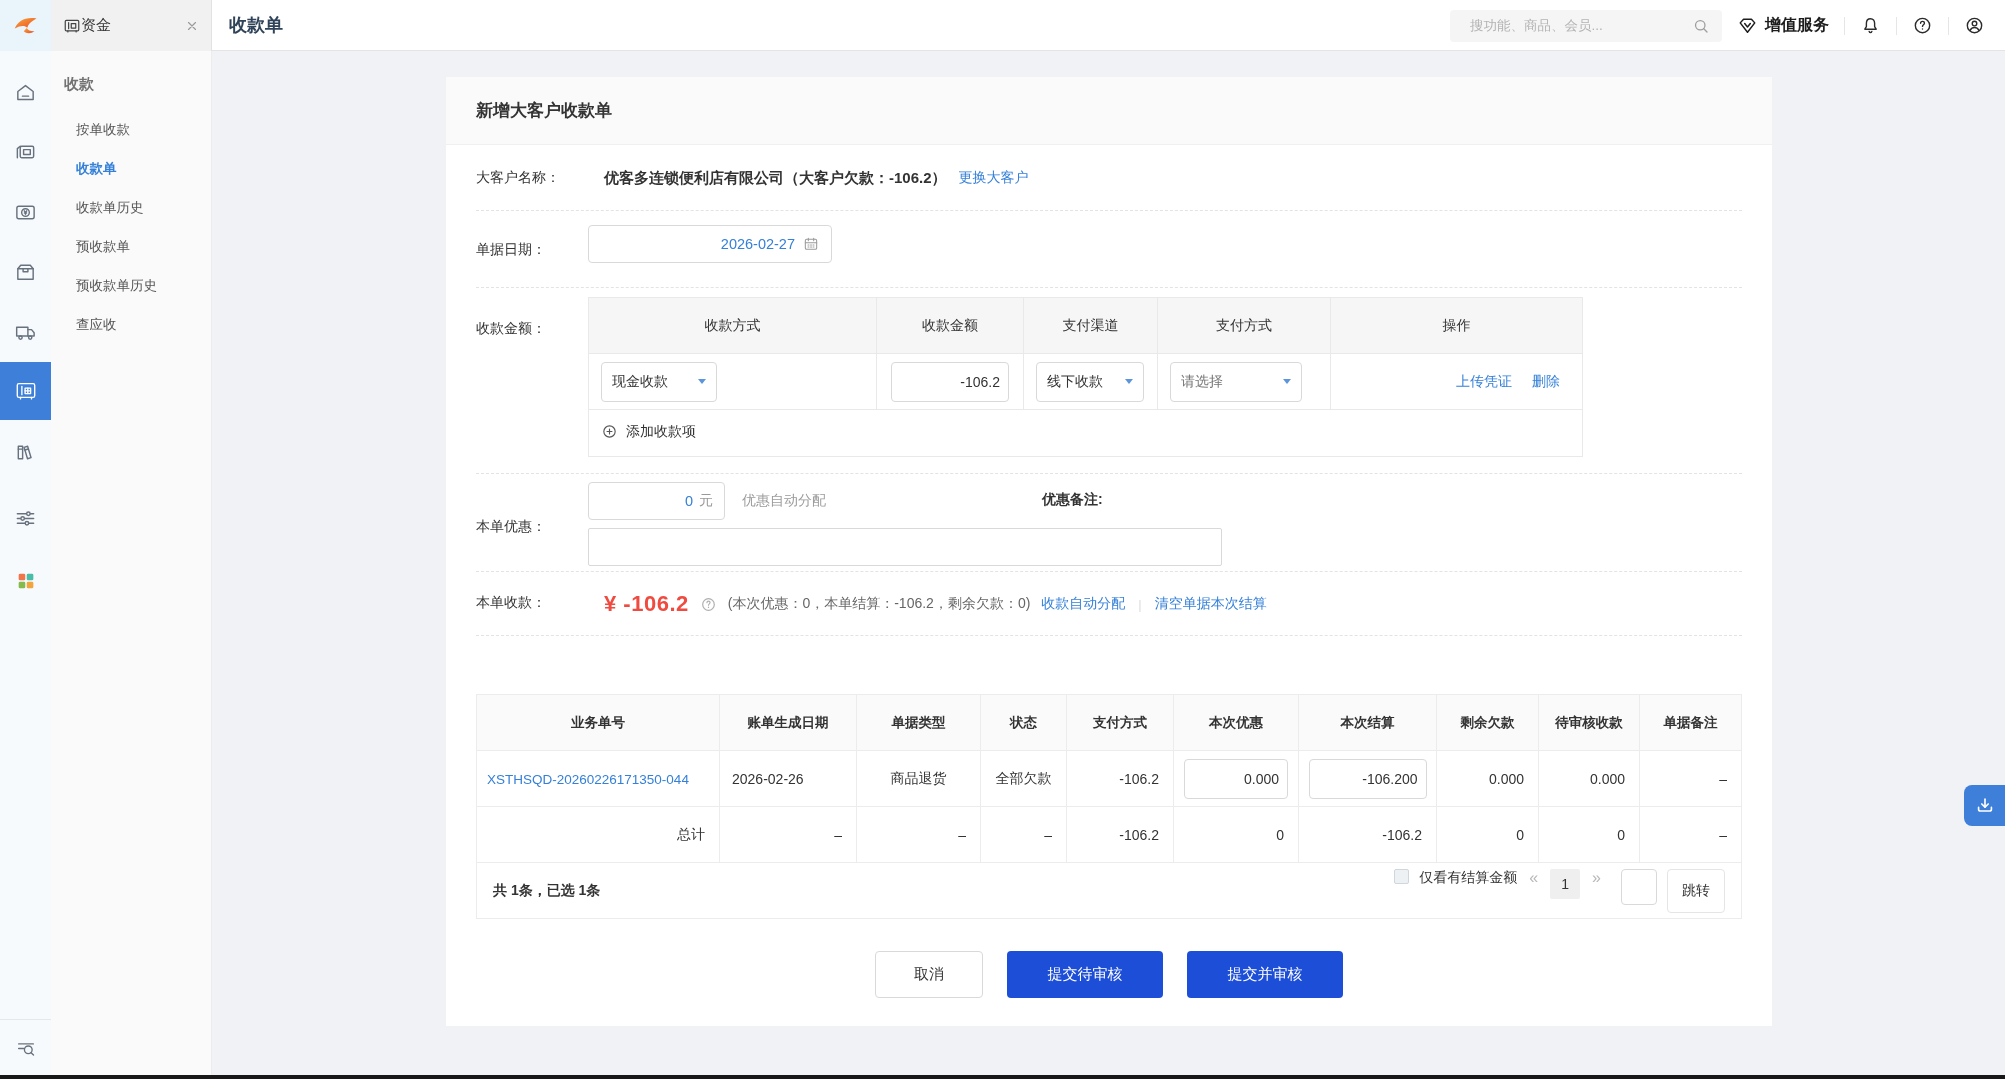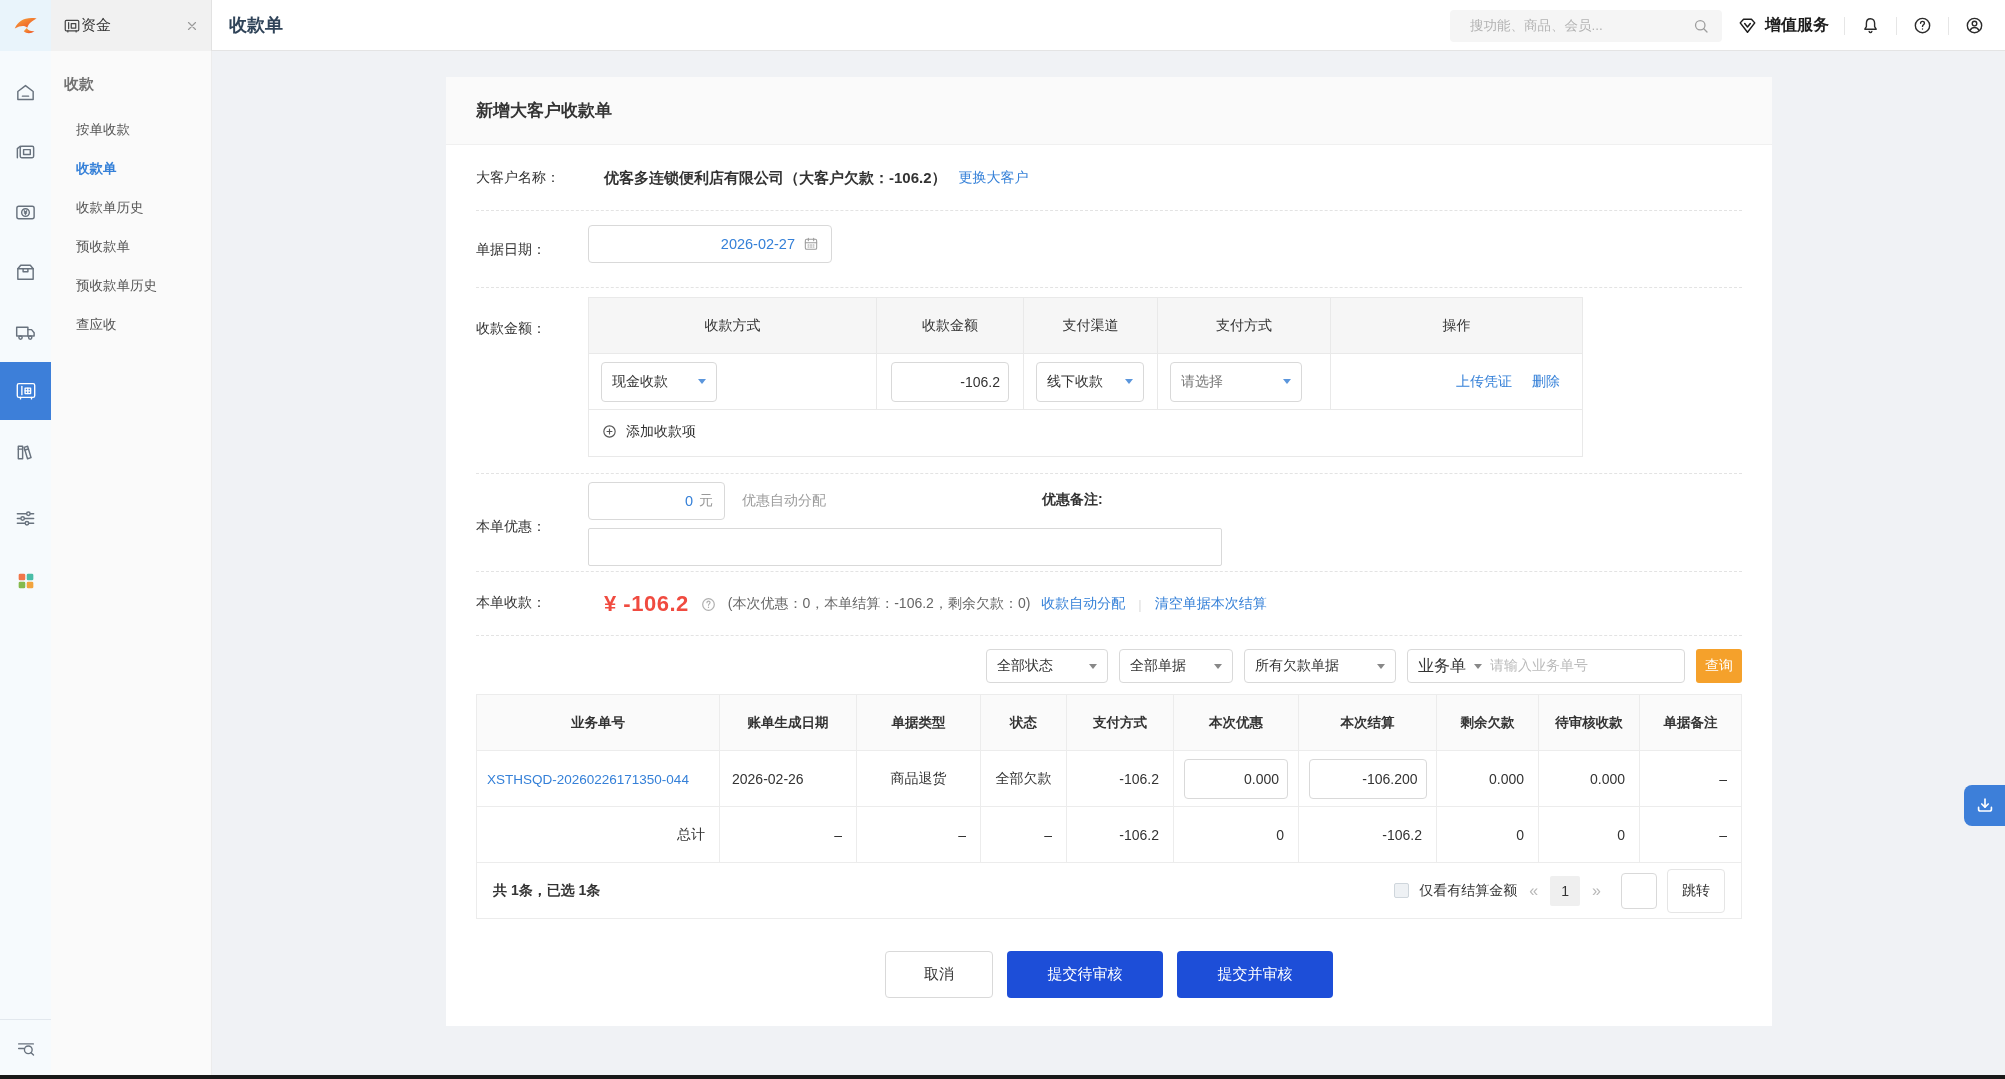--- a/index.html
+++ b/index.html
@@ -88,29 +88,29 @@
   .dtable td { height:56px; border:1px solid #ececec; font-size:14px; color:#333; vertical-align:middle; }
   .c-left { text-align:left; padding-left:10px; }
   .c-center { text-align:center; }
   .c-right { text-align:right; padding-right:14px; }
   .bill-link { color:#3580d8; font-size:13.5px; cursor:pointer; }
   .cell-input { display:block; margin:0 auto; height:40px; border:1px solid #d9d9d9; border-radius:4px; text-align:right; padding-right:8px; font-size:14px; color:#333; font-family:inherit; outline:none; }
   .w104{width:104px}.w118{width:118px}
   .tfoot-cell { padding:0 16px; }
   .tfoot-flex { display:flex; align-items:center; justify-content:space-between; }
   .tfoot-count { font-size:14px; font-weight:700; color:#333; }
-  .tfoot-right { display:flex; align-items:center; gap:10px; }
+  .tfoot-right { display:flex; gap:10px; }
   .checkbox { width:15px; height:15px; border:1px solid #cfd6dc; background:#eef1f4; border-radius:2px; cursor:pointer; }
   .only-label { font-size:14px; color:#333; }
   .pg-arrow { color:#b8b8b8; font-size:16px; cursor:pointer; padding:0 2px; }
   .pg-num { width:30px; height:30px; background:#efefef; border-radius:2px; text-align:center; line-height:30px; font-size:14px; color:#333; cursor:pointer; }
   .jump-input { width:36px; height:36px; border:1px solid #d9d9d9; border-radius:4px; margin-left:8px; background:#fff; font-family:inherit; text-align:center; outline:none; }
   .btn-jump { width:58px; height:44px; background:#fff; border:1px solid #e5e5e5; border-radius:4px; font-size:14px; color:#333; display:flex; align-items:center; justify-content:center; cursor:pointer; font-family:inherit; }
   
-  .btn-row { position:absolute; top:874px; left:0; width:100%; display:flex; justify-content:center; gap:14px; }
+  .btn-row { position:absolute; top:874px; left:0; width:100%; display:flex; justify-content:center; gap:24px; }
   .btn { height:47px; border-radius:4px; font-size:15px; display:flex; align-items:center; justify-content:center; cursor:pointer; font-family:inherit; }
   .btn-cancel { width:108px; background:#fff; border:1px solid #d9d9d9; color:#333; }
   .btn-primary { width:156px; background:#1d4ed8; border:none; color:#fff; }
   
   .float-dl { position:absolute; right:0; top:785px; width:41px; height:41px; background:#3d7fd9; border-radius:8px 0 0 8px; display:flex; align-items:center; justify-content:center; cursor:pointer; z-index:25; }
   .bottom-edge { position:absolute; bottom:0; left:0; right:0; height:4px; background:#181818; z-index:30; }
 </style>
 </head>
 <body>
 
@@ -370,40 +370,20 @@
           <path d="M9.8 9.4 C9.8 8.1 10.8 7.3 12 7.3 C13.3 7.3 14.2 8.1 14.2 9.3 C14.2 11 12 11.2 12 13"></path>
           <path d="M12 15.8 V16.1"></path>
         </svg>
       <span class="receipt-detail">(本次优惠：0，本单结算：-106.2，剩余欠款：0)</span>
       <a class="lnk">收款自动分配</a>
       <span class="v-sep">|</span>
       <a class="lnk">清空单据本次结算</a>
     </div>
   </div>
 
-  <div class="fbar">
-    <div class="fsel w122">
-      <span>全部状态</span>
-      <i class="caret"></i>
-    </div>
-    <div class="fsel w114">
-      <span>全部单据</span>
-      <i class="caret"></i>
-    </div>
-    <div class="fsel w152">
-      <span>所有欠款单据</span>
-      <i class="caret"></i>
-    </div>
-    <div class="combo">
-      <span>业务单</span>
-      <i class="caret"></i>
-      <span class="ph">请输入业务单号</span>
-    </div>
-    <button class="btn-search">查询</button>
-  </div>
 
   <table class="dtable">
     <colgroup>
       <col style="width:243px">
         <col style="width:137px">
         <col style="width:124px">
         <col style="width:86px">
         <col style="width:107px">
       <col style="width:125px">
         <col style="width:138px">

